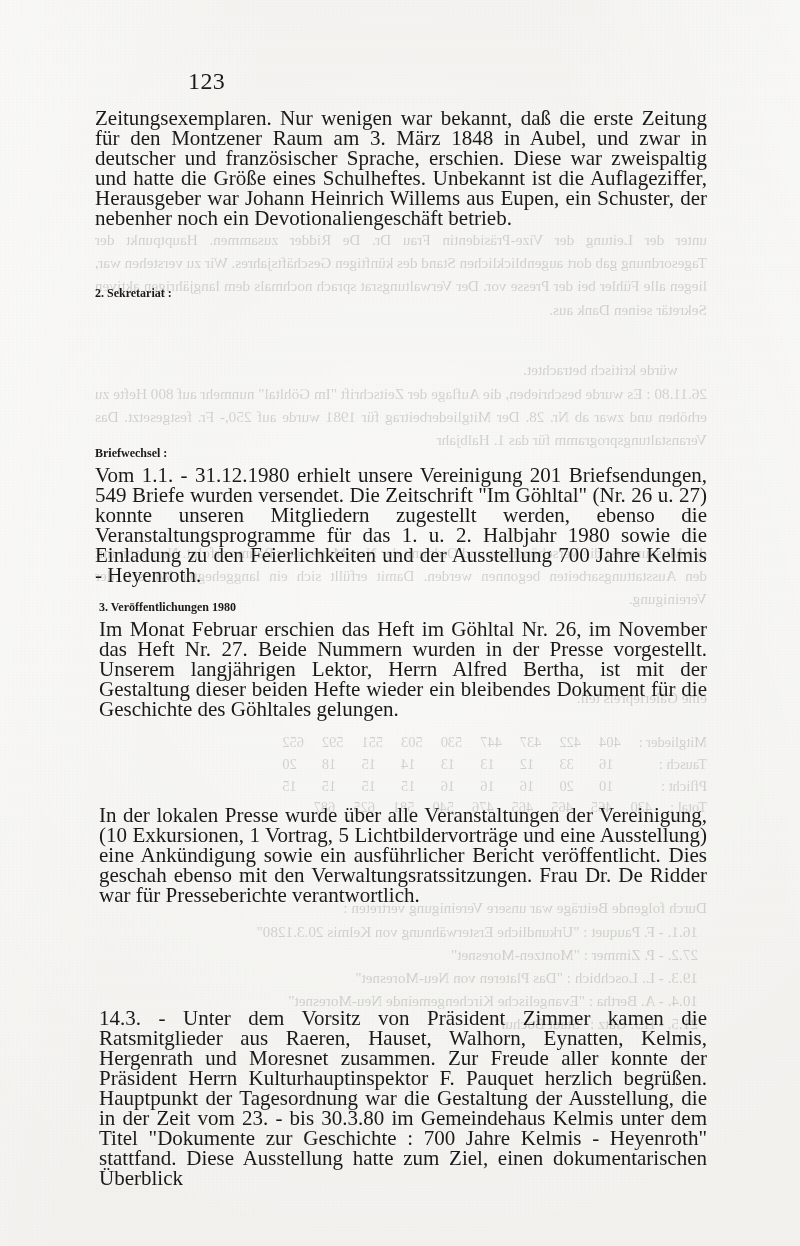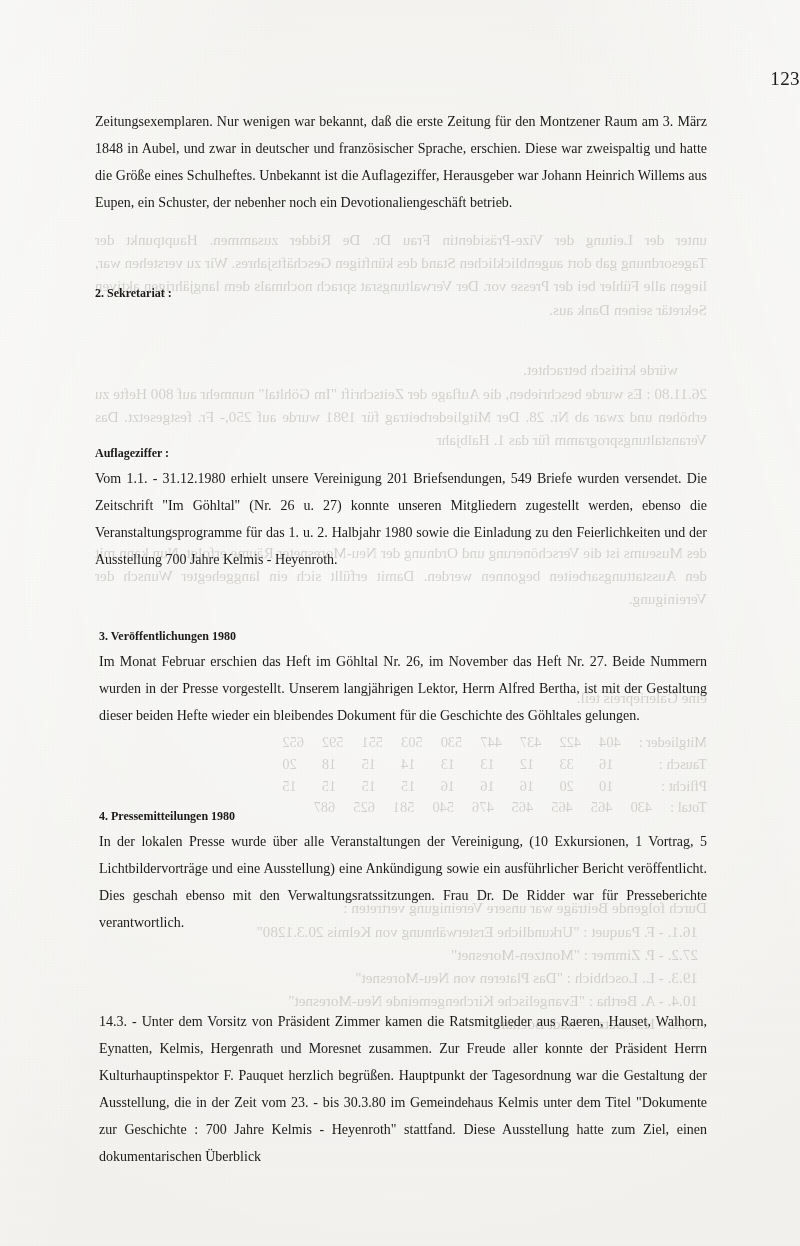--- a/index.html
+++ b/index.html
@@ -75,29 +75,29 @@
     left: 95px;
     top: 0;
     width: 612px;
     z-index: 2;
   }
   .folio {
     position: absolute;
     top: 68px;
     right: 0;
     width: 612px;
-    text-align: right;
-    font-size: 19px;
+    text-align: left;
+    font-size: 24px;
     letter-spacing: 0.4px;
     color: #1b1a18;
     z-index: 2;
   }
   .para {
-    font-size: 14px;
-    line-height: 27px;
+    font-size: 21px;
+    line-height: 20px;
     text-align: justify;
     text-justify: inter-word;
     margin: 0;
     hyphens: manual;
   }
   .sec-head {
     font-size: 12px;
     line-height: 23.4px;
     font-weight: bold;
     margin: 0;
@@ -206,31 +206,30 @@
 
   <div class="content">
 
     <p class="para block" style="top:108px;">Zeitungsexemplaren. Nur wenigen war bekannt, daß die erste Zeitung für den Montzener Raum am 3. März 1848 in Aubel, und zwar in deutscher und französischer Sprache, erschien. Diese war zweispaltig und hatte die Größe eines Schulheftes. Unbekannt ist die Auflageziffer, Herausgeber war Johann Heinrich Willems aus Eupen, ein Schuster, der nebenher noch ein Devotionaliengeschäft betrieb.</p>
 
     <div class="block" style="top:282px;">
       <p class="sec-head">2. Sekretariat :</p>
     </div>
 
     <div class="block" style="top:442px;">
-      <p class="sec-head">Auflageziffer :</p>
+      <p class="sec-head">Briefwechsel :</p>
       <p class="para">Vom 1.1. - 31.12.1980 erhielt unsere Vereinigung 201 Briefsendungen, 549 Briefe wurden versendet. Die Zeitschrift "Im Göhltal" (Nr. 26 u. 27) konnte unseren Mitgliedern zugestellt werden, ebenso die Veranstaltungsprogramme für das 1. u. 2. Halbjahr 1980 sowie die Einladung zu den Feierlichkeiten und der Ausstellung 700 Jahre Kelmis - Heyenroth.</p>
     </div>
 
-    <div class="block indented" style="top:625px;">
+    <div class="block indented" style="top:596px;">
       <p class="sec-head">3. Veröffentlichungen 1980</p>
       <p class="para">Im Monat Februar erschien das Heft im Göhltal Nr. 26, im November das Heft Nr. 27. Beide Nummern wurden in der Presse vorgestellt. Unserem langjährigen Lektor, Herrn Alfred Bertha, ist mit der Gestaltung dieser beiden Hefte wieder ein bleibendes Dokument für die Geschichte des Göhltales gelungen.</p>
     </div>
 
     <div class="block indented" style="top:805px;">
-      <p class="sec-head">4. Pressemitteilungen 1980</p>
       <p class="para">In der lokalen Presse wurde über alle Veranstaltungen der Vereinigung, (10 Exkursionen, 1 Vortrag, 5 Lichtbildervorträge und eine Ausstellung) eine Ankündigung sowie ein ausführlicher Bericht veröffentlicht. Dies geschah ebenso mit den Verwaltungsratssitzungen. Frau Dr. De Ridder war für Presseberichte verantwortlich.</p>
     </div>
 
     <div class="block indented" style="top:1008px;">
       <p class="para"><span class="lead">14.3.</span><span> - Unter dem Vorsitz von Präsident Zimmer kamen die Ratsmitglieder aus Raeren, Hauset, Walhorn, Eynatten, Kelmis, Hergenrath und Moresnet zusammen. Zur Freude aller konnte der Präsident Herrn Kulturhauptinspektor F. Pauquet herzlich begrüßen. Hauptpunkt der Tagesordnung war die Gestaltung der Ausstellung, die in der Zeit vom 23. - bis 30.3.80 im Gemeindehaus Kelmis unter dem Titel "Dokumente zur Geschichte : 700 Jahre Kelmis - Heyenroth" stattfand. Diese Ausstellung hatte zum Ziel, einen dokumentarischen Überblick</span></p>
     </div>
 
   </div>
 
   <div class="paper-grain"></div>

